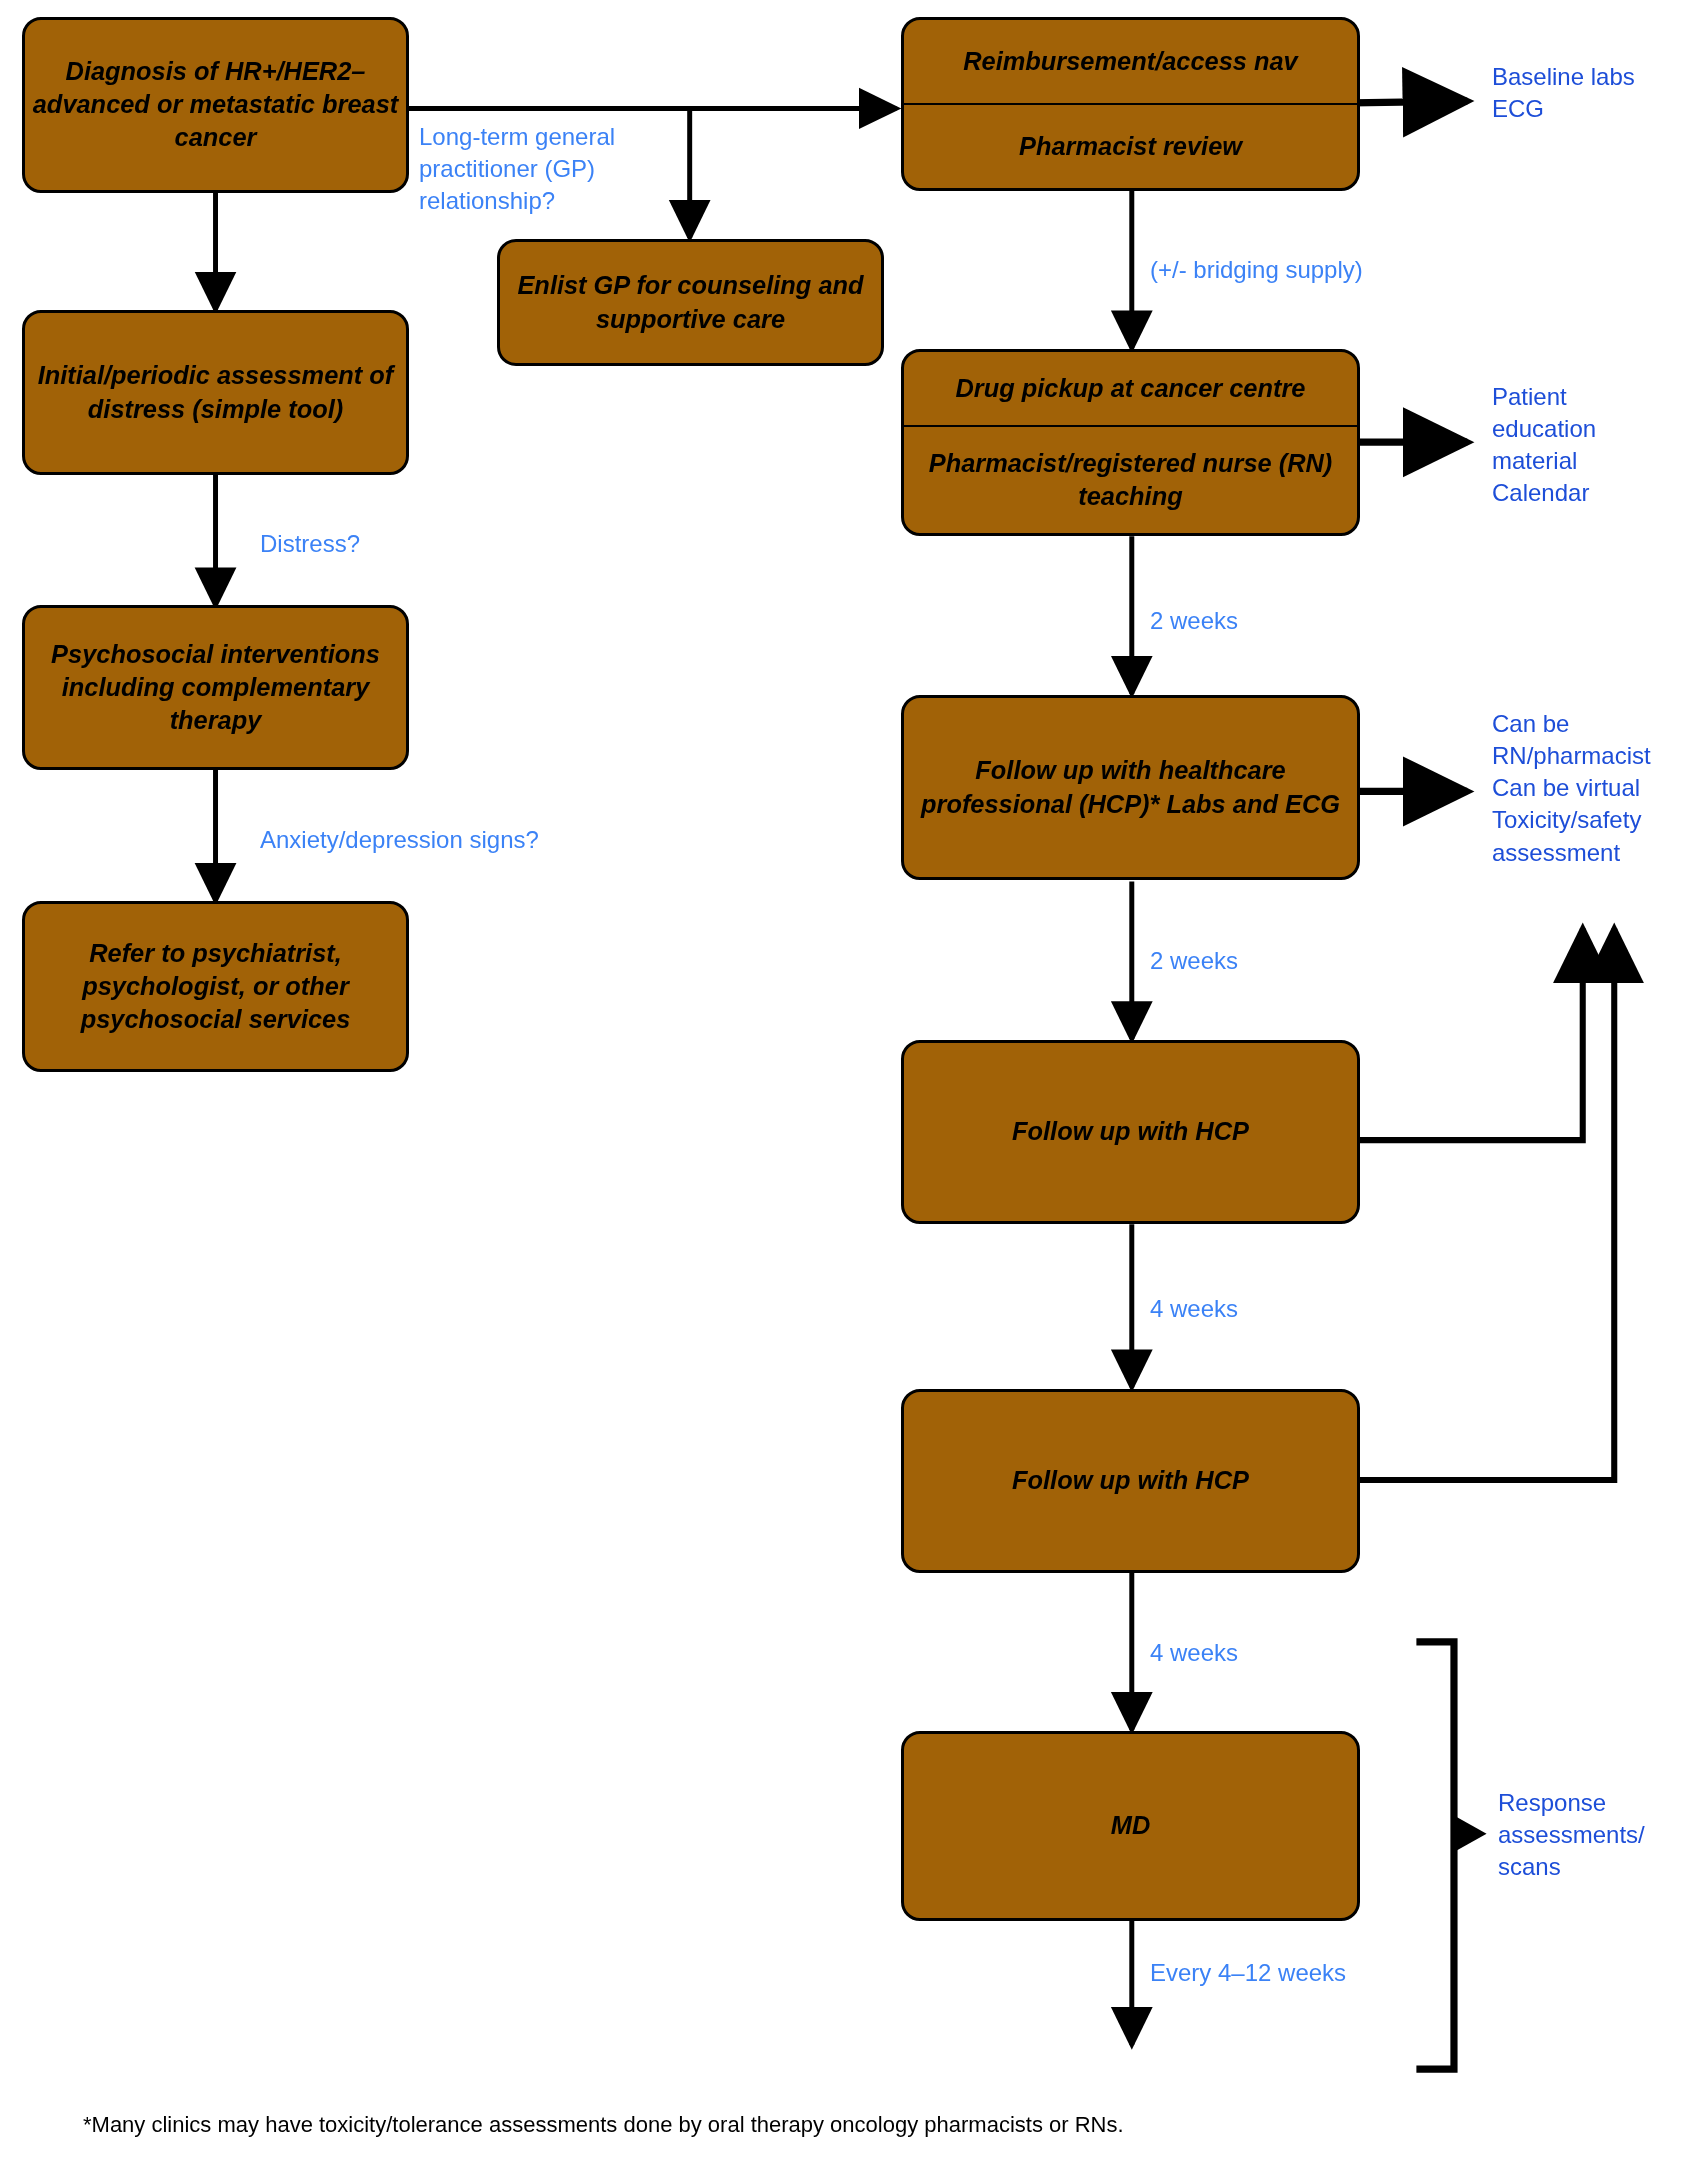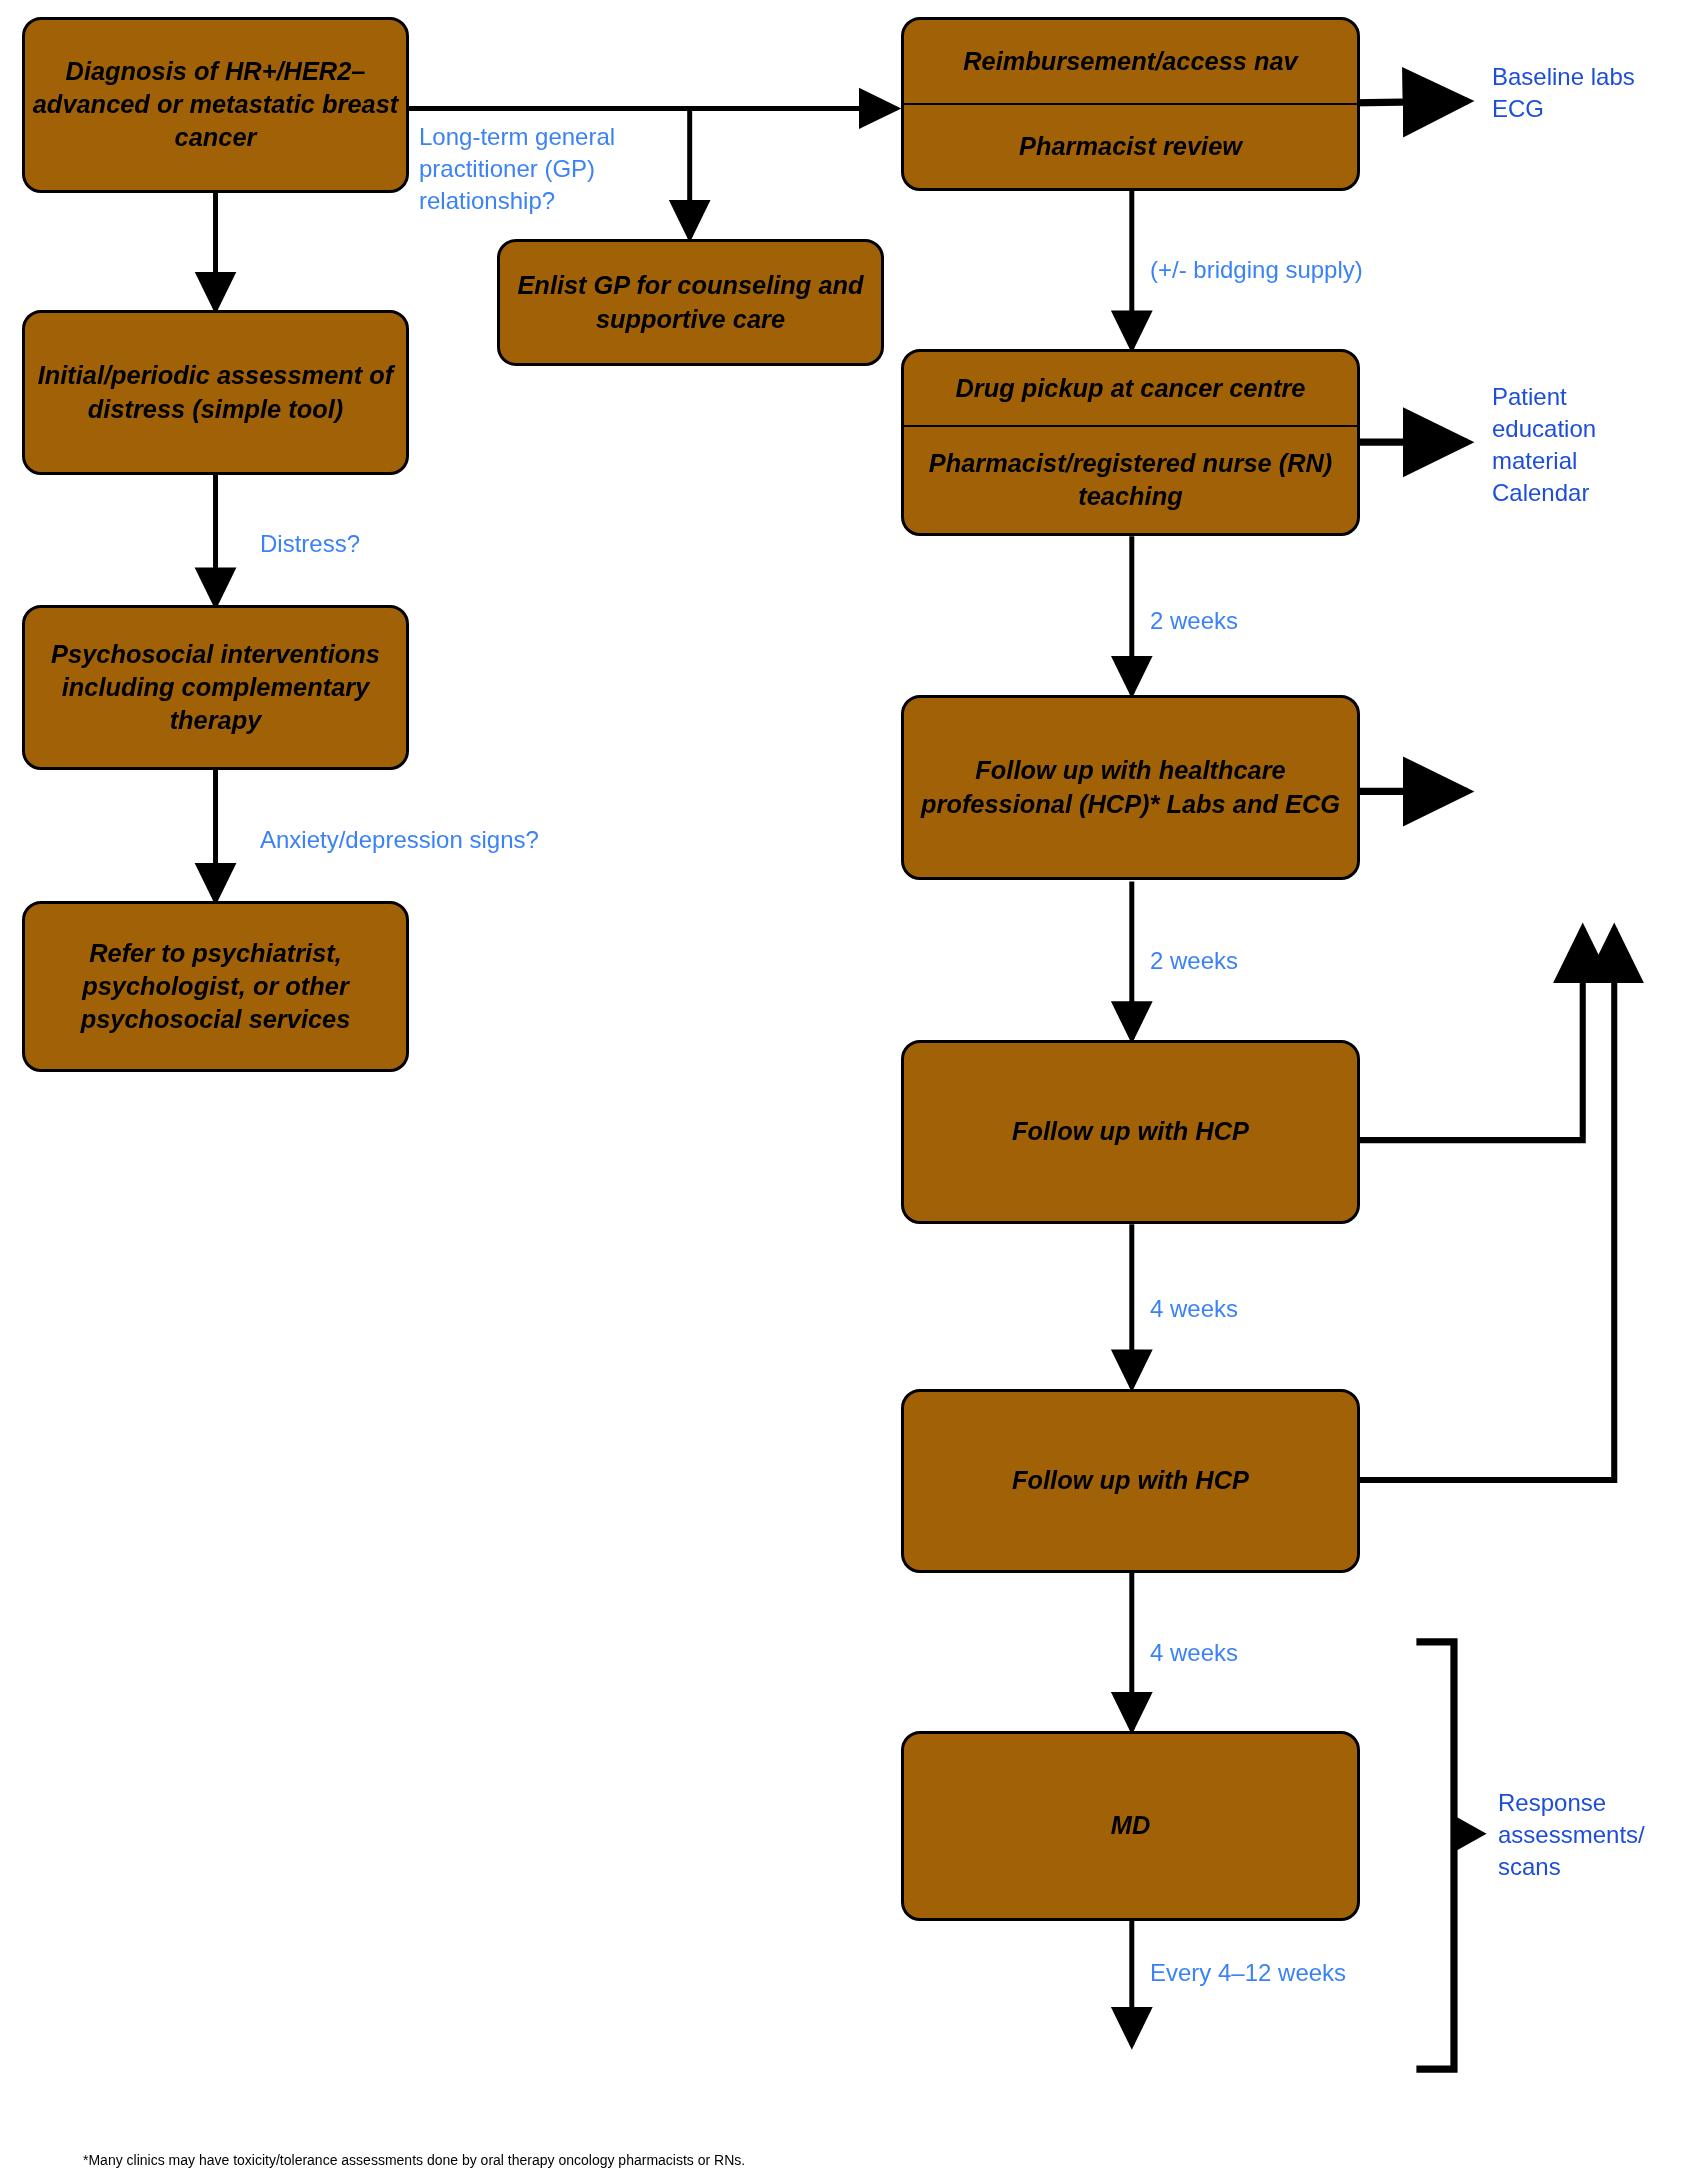--- a/index.html
+++ b/index.html
@@ -38,24 +38,23 @@
   }
   .side-label{
     position:absolute;
     font-size:24px;
     line-height:1.34;
     color:#1d4ed8;
     white-space:pre-line;
   }
   .footnote{
     position:absolute;
-    font-size:14px;
+    font-size:22px;
     color:#000;
     white-space:nowrap;
-    margin-top:40px;
   }
 </style>
 </head>
 <body>
 
 <div id="stage">
 
   <svg id="wires" viewBox="0 0 3078 3930" xmlns="http://www.w3.org/2000/svg">
     <defs>
       <marker id="ah" markerWidth="9" markerHeight="9" refX="7.6" refY="4.5" orient="auto" markerUnits="strokeWidth">
@@ -195,20 +194,25 @@
   <div class="edge-label" style="left:1150px; top:1957px;">Every 4–12 weeks</div>
 
   <div class="side-label" style="left:1492px; top:61px;">Baseline labs
 ECG</div>
 
   <div class="side-label" style="left:1492px; top:381px;">Patient
 education
 material
 Calendar</div>
 
+  <div class="side-label" style="left:1492px; top:708px;">Can be
+RN/pharmacist
+Can be virtual
+Toxicity/safety
+assessment</div>
 
   <div class="side-label" style="left:1498px; top:1787px;">Response
 assessments/
 scans</div>
 
   <div class="footnote" style="left:83px; top:2112px;">*Many clinics may have toxicity/tolerance assessments done by oral therapy oncology pharmacists or RNs.</div>
 
 </div>
 
 

